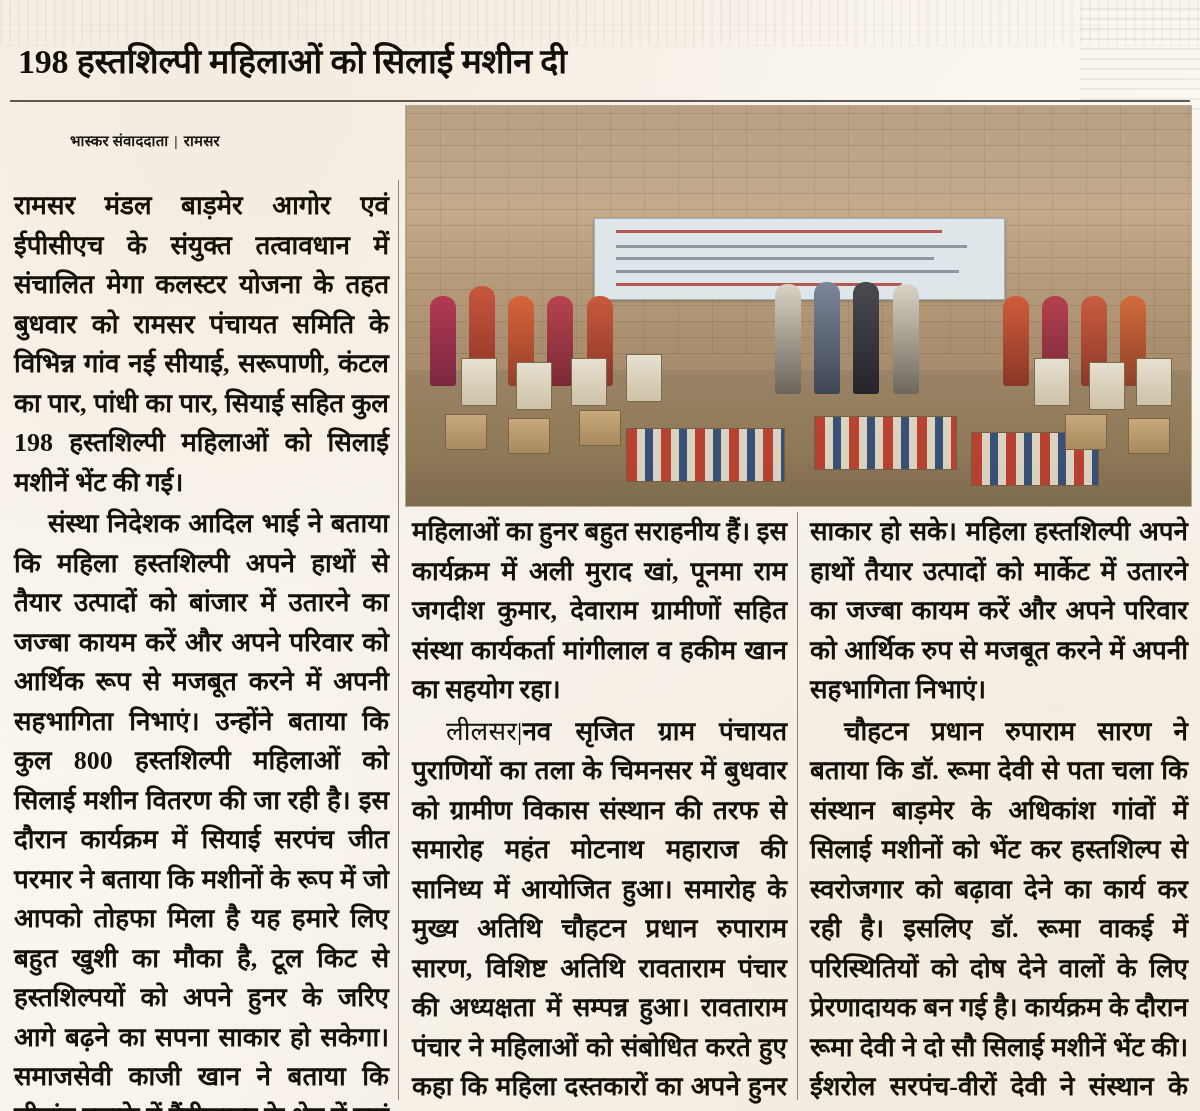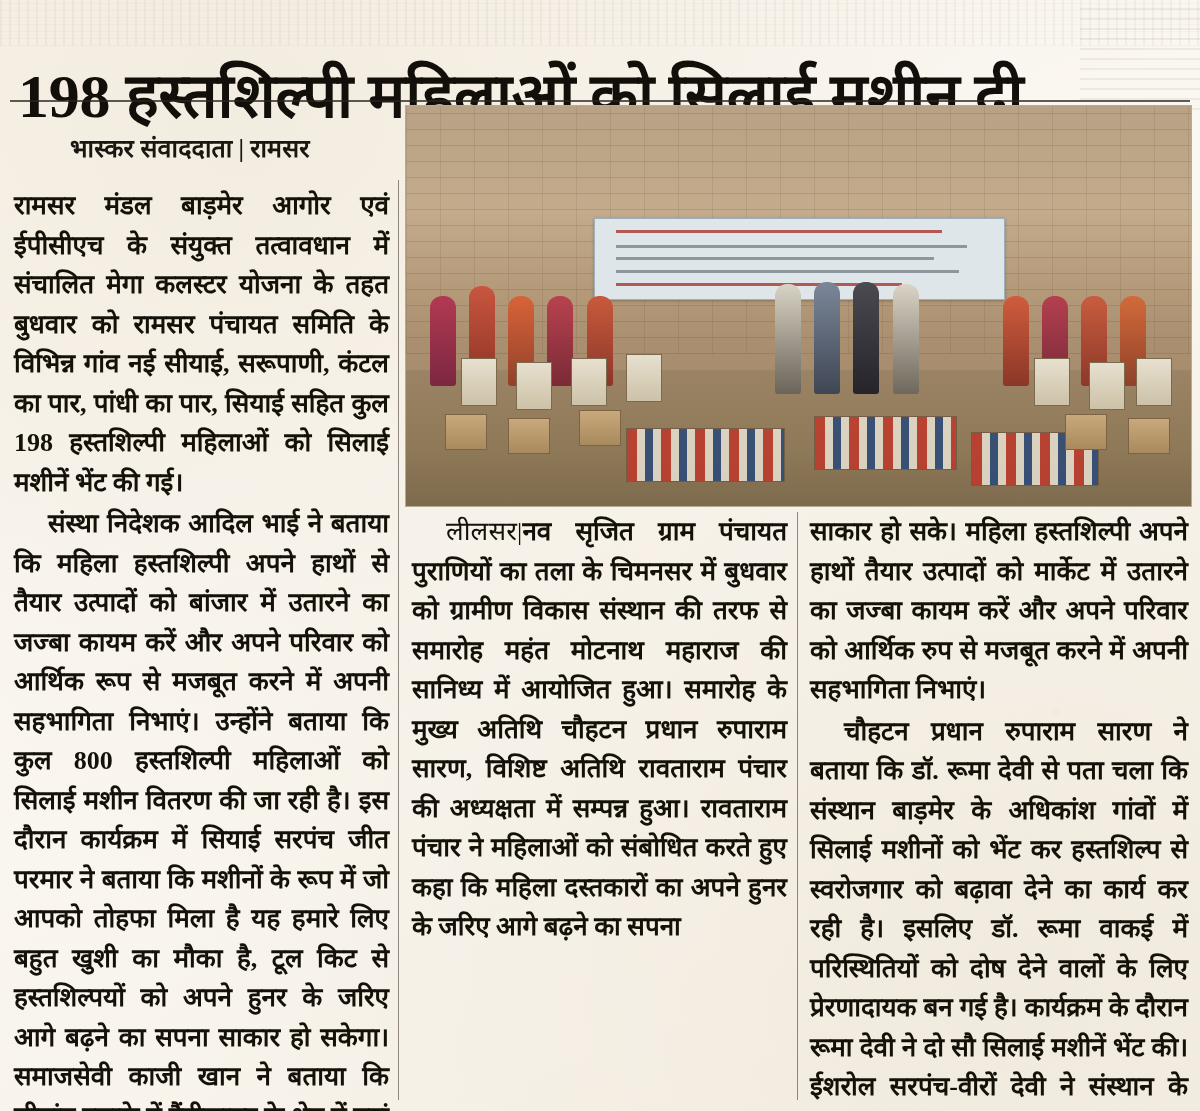--- a/index.html
+++ b/index.html
@@ -51,21 +51,21 @@
       radial-gradient(circle at 35% 80%, rgba(160,140,110,.07) 0 2px, rgba(0,0,0,0) 3px);
   }
 
   .headline {
     position: absolute;
     top: 20px;
     left: 18px;
     width: 1165px;
     font-family: "Liberation Serif", serif;
     font-weight: bold;
-    font-size: 62px;
+    font-size: 34px;
     line-height: 1.12;
     letter-spacing: -0.2px;
     color: #120f0b;
     white-space: nowrap;
   }
 
   .rule-top {
     position: absolute;
     top: 100px;
     left: 10px;
@@ -74,21 +74,21 @@
     background: #2a241d;
     opacity: .75;
   }
 
   .byline {
     position: absolute;
     top: 130px;
     left: 70px;
     font-family: "Liberation Serif", serif;
     font-weight: bold;
-    font-size: 25px;
+    font-size: 15px;
     color: #1a1611;
     letter-spacing: .2px;
   }
   .byline .sep { padding: 0 6px; font-weight: bold; }
   .byline .place { font-weight: bold; }
 
   .rule-col {
     position: absolute;
     background: #3a322a;
     opacity: .55;
@@ -259,20 +259,21 @@
     <div class="box" style="left:84%; bottom:14%;"></div>
     <div class="box" style="left:92%; bottom:13%;"></div>
   </div>
 
   <div class="col" id="col1">
     <p>रामसर मंडल बाड़मेर आगोर एवं ईपीसीएच के संयुक्त तत्वावधान में संचालित मेगा कलस्टर योजना के तहत बुधवार को रामसर पंचायत समिति के विभिन्न गांव नई सीयाई, सरूपाणी, कंटल का पार, पांधी का पार, सियाई सहित कुल 198 हस्तशिल्पी महिलाओं को सिलाई मशीनें भेंट की गई।</p>
     <p class="indent">संस्था निदेशक आदिल भाई ने बताया कि महिला हस्तशिल्पी अपने हाथों से तैयार उत्पादों को बांजार में उतारने का जज्बा कायम करें और अपने परिवार को आर्थिक रूप से मजबूत करने में अपनी सहभागिता निभाएं। उन्होंने बताया कि कुल 800 हस्तशिल्पी महिलाओं को सिलाई मशीन वितरण की जा रही है। इस दौरान कार्यक्रम में सियाई सरपंच जीत परमार ने बताया कि मशीनों के रूप में जो आपको तोहफा मिला है यह हमारे लिए बहुत खुशी का मौका है, टूल किट से हस्तशिल्पयों को अपने हुनर के जरिए आगे बढ़ने का सपना साकार हो सकेगा। समाजसेवी काजी खान ने बताया कि सीमांत इलाके में हैंडीक्राफ्ट के क्षेत्र में यहां की निवासी</p>
   </div>
 
   <div class="col" id="col2">
+    <p>महिलाओं का हुनर बहुत सराहनीय हैं। इस कार्यक्रम में अली मुराद खां, पूनमा राम जगदीश कुमार, देवाराम ग्रामीणों सहित संस्था कार्यकर्ता मांगीलाल व हकीम खान का सहयोग रहा।</p>
     <p class="indent">
       <span class="lead-label">लीलसर</span><span class="bar lead-label">|</span><span>नव सृजित ग्राम पंचायत पुराणियों का तला के चिमनसर में बुधवार को ग्रामीण विकास संस्थान की तरफ से समारोह महंत मोटनाथ महाराज की सानिध्य में आयोजित हुआ। समारोह के मुख्य अतिथि चौहटन प्रधान रुपाराम सारण, विशिष्ट अतिथि रावताराम पंचार की अध्यक्षता में सम्पन्न हुआ। रावताराम पंचार ने महिलाओं को संबोधित करते हुए कहा कि महिला दस्तकारों का अपने हुनर के जरिए आगे बढ़ने का सपना</span>
     </p>
   </div>
 
   <div class="col" id="col3">
     <p>साकार हो सके। महिला हस्तशिल्पी अपने हाथों तैयार उत्पादों को मार्केट में उतारने का जज्बा कायम करें और अपने परिवार को आर्थिक रुप से मजबूत करने में अपनी सहभागिता निभाएं।</p>
     <p class="indent">चौहटन प्रधान रुपाराम सारण ने बताया कि डॉ. रूमा देवी से पता चला कि संस्थान बाड़मेर के अधिकांश गांवों में सिलाई मशीनों को भेंट कर हस्तशिल्प से स्वरोजगार को बढ़ावा देने का कार्य कर रही है। इसलिए डॉ. रूमा वाकई में परिस्थितियों को दोष देने वालों के लिए प्रेरणादायक बन गई है। कार्यक्रम के दौरान रूमा देवी ने दो सौ सिलाई मशीनें भेंट की। ईशरोल सरपंच-वीरों देवी ने संस्थान के कार्य का आभार जताया।</p>
   </div>
 

